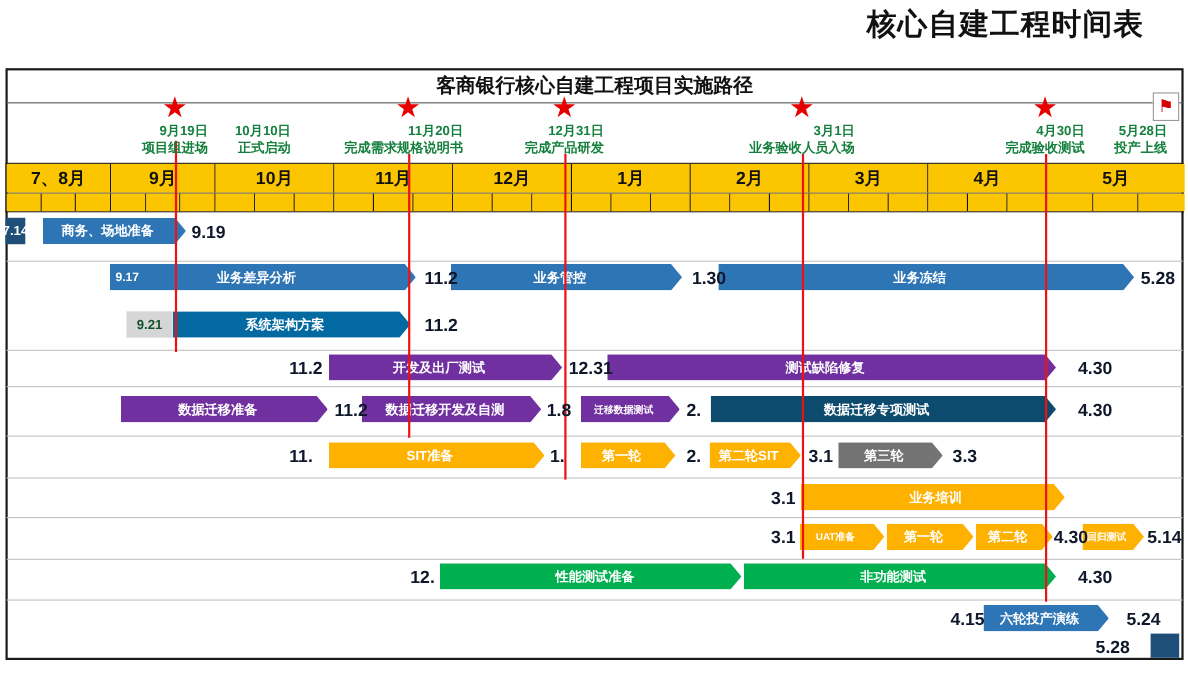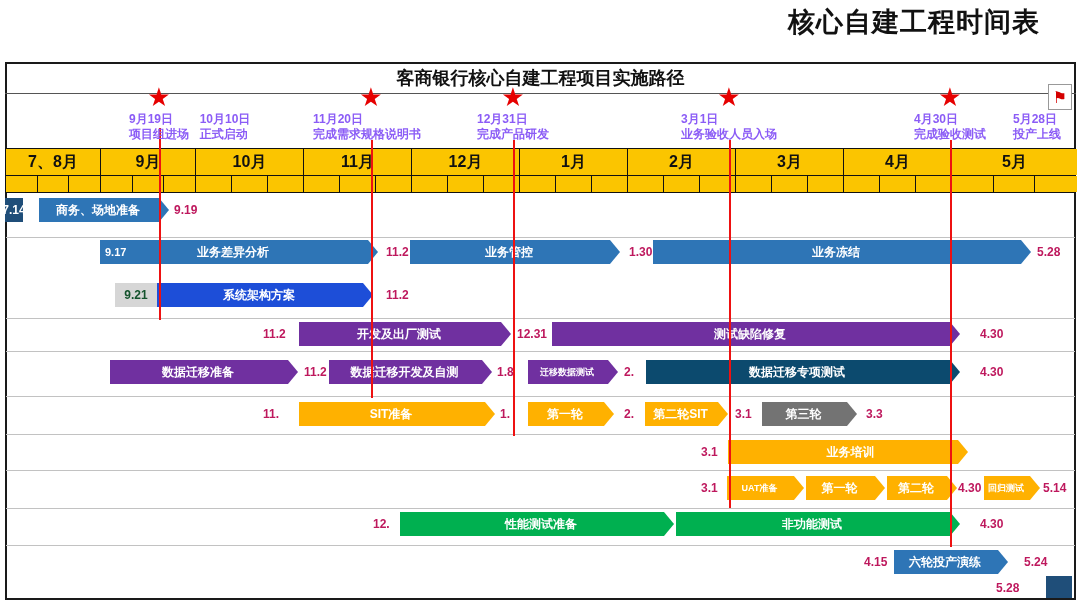--- a/index.html
+++ b/index.html
@@ -8,41 +8,41 @@
 
   .page-title { position:absolute; top:4px; right:40px; font-size:27px; font-weight:bold; letter-spacing:1px; color:#111; }
 
   .chart-frame { position:absolute; left:5px; top:62px; width:1071px; height:538px; border:2px solid #1a1a1a; background:#fff; }
   .chart-title { position:absolute; top:66px; left:5px; width:1071px; text-align:center; font-size:18px; font-weight:bold; color:#111; z-index:4; }
   .title-rule { position:absolute; left:5px; top:93px; width:1071px; height:1px; background:#555; }
 
   .star { position:absolute; color:#e60000; font-size:26px; line-height:1; transform:translateX(-50%); z-index:6; }
   .flagbox { position:absolute; width:24px; height:26px; border:1px solid #999; background:#fff; color:#d40000;
              display:flex; align-items:center; justify-content:center; font-size:16px; z-index:6; }
-  .ms-label { position:absolute; transform:translateX(-50%); text-align:left; font-size:12px; font-weight:bold;
-              line-height:1.25; white-space:nowrap; color:#8b5cf6; z-index:6; }
+  .ms-label { position:absolute; transform:translateX(-50%); text-align:right; font-size:12px; font-weight:bold;
+              line-height:1.25; white-space:nowrap; color:#15803d; z-index:6; }
 
   .band { position:absolute; left:5px; top:148px; width:1071px; z-index:2; }
   .month-row { display:flex; height:28px; border:1px solid #111; }
   .month-cell { flex:0 0 auto; border-right:1px solid #111; display:flex; align-items:center; justify-content:center;
                 font-weight:bold; font-size:16px; color:#111; }
   .month-cell:last-child { border-right:none; }
   .sub-row { display:flex; height:17px; border:1px solid #111; border-top:none; }
   .sub-cell { flex:0 0 auto; border-right:1px solid #111; }
   .sub-cell:last-child { border-right:none; }
 
   .hline { position:absolute; left:6px; width:1069px; height:1px; background:#c2c2c2; z-index:1; }
   .redline { position:absolute; width:2px; background:#ee1111; z-index:5; }
 
   .bar { position:absolute; height:24px; display:flex; align-items:center; justify-content:center;
          color:#fff; font-weight:bold; font-size:12px; white-space:nowrap; padding-right:12px; z-index:3;
          clip-path: polygon(0 0, calc(100% - 10px) 0, 100% 50%, calc(100% - 10px) 100%, 0 100%); }
   .bar.small { font-size:9px; }
   .bar .start { position:absolute; left:5px; font-size:11px; }
-  .dlabel { position:absolute; font-size:12px; font-weight:bold; color:#be185d; white-space:nowrap; z-index:6; }
+  .dlabel { position:absolute; font-size:16px; font-weight:bold; color:#0f172a; white-space:nowrap; z-index:6; }
   .gbox { position:absolute; display:flex; align-items:center; justify-content:center;
           font-size:12px; font-weight:bold; z-index:3; }
 </style>
 </head>
 <body>
 
 <div id="stage">
   <div class="page-title">核心自建工程时间表</div>
   <div class="chart-frame"></div>
   <div class="chart-title">客商银行核心自建工程项目实施路径</div>
@@ -114,21 +114,21 @@
     <div class="dlabel" style="left: 386px; top: 245px;">11.2</div>
     <div class="bar" style="left: 410px; top: 240px; width: 210px; background: rgb(46, 117, 182);">
       <span>业务管控</span>
     </div>
     <div class="dlabel" style="left: 629px; top: 245px;">1.30</div>
     <div class="bar" style="left: 653px; top: 240px; width: 378px; background: rgb(46, 117, 182);">
       <span>业务冻结</span>
     </div>
     <div class="dlabel" style="left: 1037px; top: 245px;">5.28</div>
     <div class="gbox" style="left: 115px; top: 283px; width: 42px; height: 24px; background: rgb(214, 214, 214); color: #14532d;">9.21</div>
-    <div class="bar" style="left: 157px; top: 283px; width: 216px; background: #1d4ed8;">
+    <div class="bar" style="left: 157px; top: 283px; width: 216px; background: #0369a1;">
       <span>系统架构方案</span>
     </div>
     <div class="dlabel" style="left: 386px; top: 288px;">11.2</div>
     <div class="dlabel" style="left: 263px; top: 327px;">11.2</div>
     <div class="bar" style="left: 299px; top: 322px; width: 212px; background: rgb(112, 48, 160);">
       <span>开发及出厂测试</span>
     </div>
     <div class="dlabel" style="left: 517px; top: 327px;">12.31</div>
     <div class="bar" style="left: 552px; top: 322px; width: 408px; background: rgb(112, 48, 160);">
       <span>测试缺陷修复</span>
@@ -204,21 +204,21 @@
     <div class="redline" style="left: 159px; top: 128px; height: 192px; background: rgb(238, 17, 17);"></div>
     <div class="redline" style="left: 371px; top: 140px; height: 258px; background: rgb(238, 17, 17);"></div>
     <div class="redline" style="left: 513px; top: 140px; height: 296px; background: rgb(238, 17, 17);"></div>
     <div class="redline" style="left: 729px; top: 140px; height: 368px; background: rgb(238, 17, 17);"></div>
     <div class="redline" style="left: 950px; top: 140px; height: 407px; background: rgb(238, 17, 17);"></div>
     <div class="star" style="left: 159px; top: 84px;">★</div>
     <div class="ms-label" style="left: 159px; top: 112px;">
       <div>9月19日</div>
       <div>项目组进场</div>
     </div>
-    <div class="ms-label" style="left: 225px; top: 112px;">
+    <div class="ms-label" style="left: 239px; top: 112px;">
       <div>10月10日</div>
       <div>正式启动</div>
     </div>
     <div class="star" style="left: 371px; top: 84px;">★</div>
     <div class="ms-label" style="left: 367px; top: 112px;">
       <div>11月20日</div>
       <div>完成需求规格说明书</div>
     </div>
     <div class="star" style="left: 513px; top: 84px;">★</div>
     <div class="ms-label" style="left: 513px; top: 112px;">

